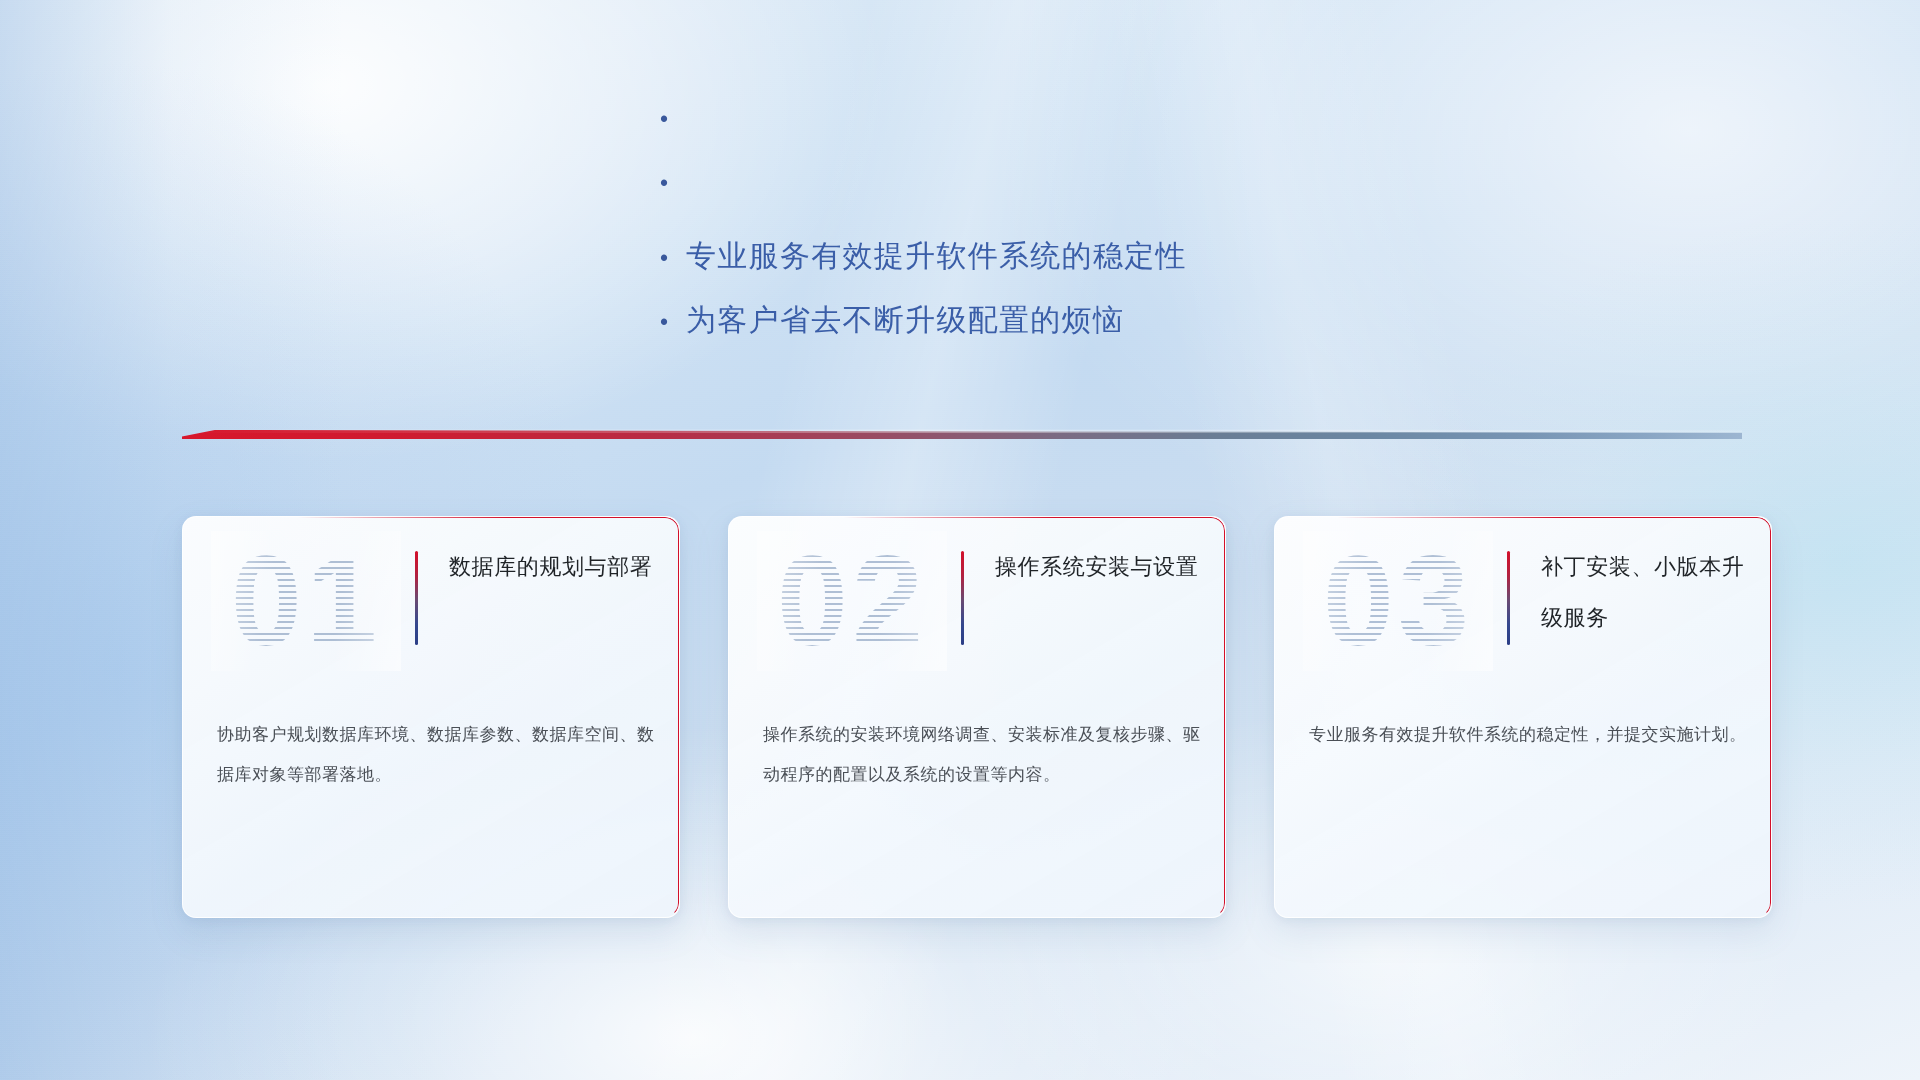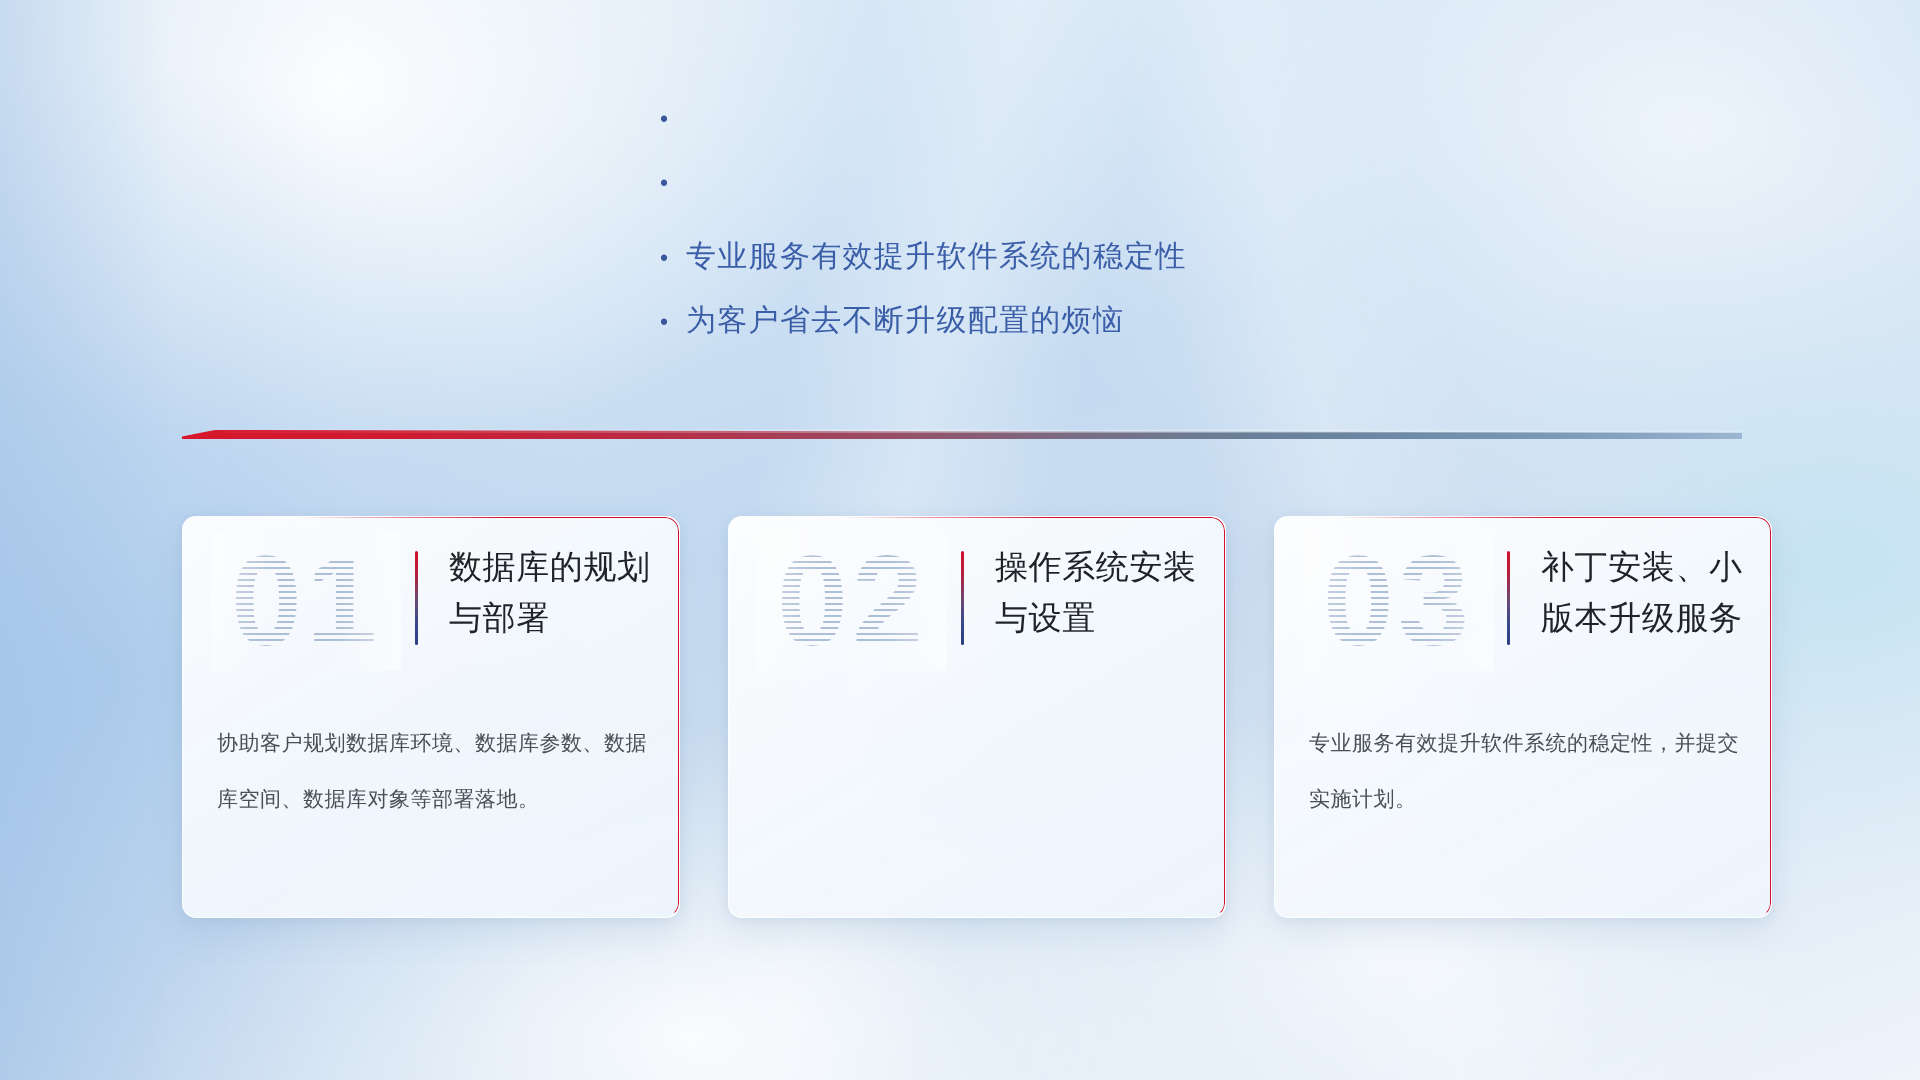--- a/index.html
+++ b/index.html
@@ -237,34 +237,34 @@
     background: linear-gradient(180deg, #d3102a 0%, #b3203f 26%, #6a4a72 52%, #35488f 78%, #2b3e86 100%);
     border-radius: 2px;
   }
 
   .card-title {
     position: absolute;
     left: 266px;
     top: 24px;
     width: 210px;
     color: #1f2327;
-    font-size: 33px;
+    font-size: 22px;
     line-height: 51px;
     font-weight: 500;
     letter-spacing: 0.6px;
   }
 
   .card-body {
     position: absolute;
     left: 34px;
     right: 20px;
     top: 198px;
     color: #4a4f56;
-    font-size: 21px;
-    line-height: 56px;
+    font-size: 17px;
+    line-height: 40px;
     letter-spacing: 0.5px;
   }
 </style>
 </head>
 <body>
 
 <div id="slide">
 
   <div class="bg-layer bg-base"></div>
   <div class="bg-layer bg-glow-1"></div>
@@ -311,20 +311,21 @@
       <div class="card-body">协助客户规划数据库环境、数据库参数、数据库空间、数据库对象等部署落地。</div>
     </div>
 
     <div class="card card-2" id="card-2">
       <div class="card-head">
         <div class="card-number">02</div>
         <div class="card-number-shade"></div>
         <div class="card-rule"></div>
         <div class="card-title">操作系统安装与设置</div>
       </div>
+      <div class="card-body">操作系统的安装环境网络调查、安装标准及复核步骤、驱动程序的配置以及系统的设置等内容。</div>
     </div>
 
     <div class="card card-3" id="card-3">
       <div class="card-head">
         <div class="card-number">03</div>
         <div class="card-number-shade"></div>
         <div class="card-rule"></div>
         <div class="card-title">补丁安装、小版本升级服务</div>
       </div>
       <div class="card-body">专业服务有效提升软件系统的稳定性，并提交实施计划。</div>

